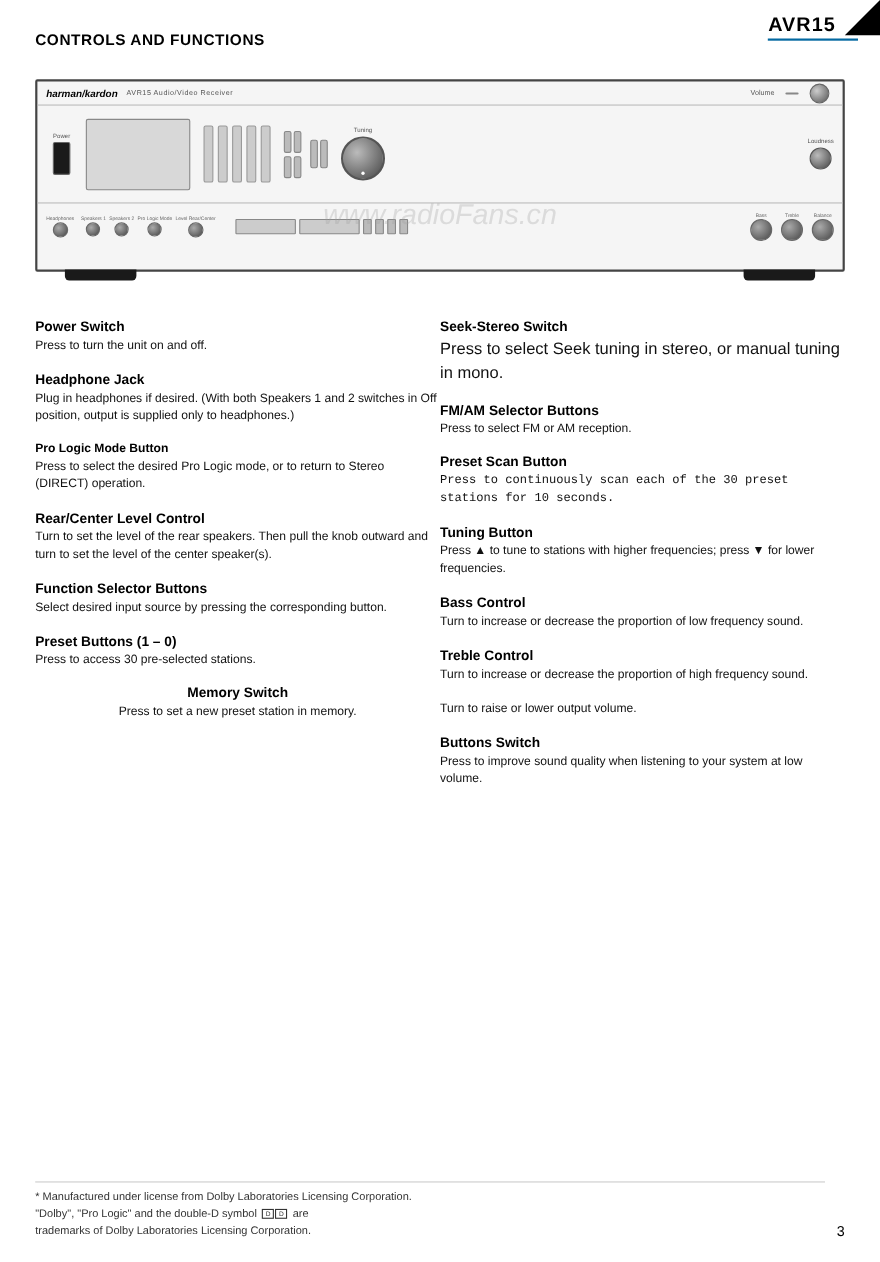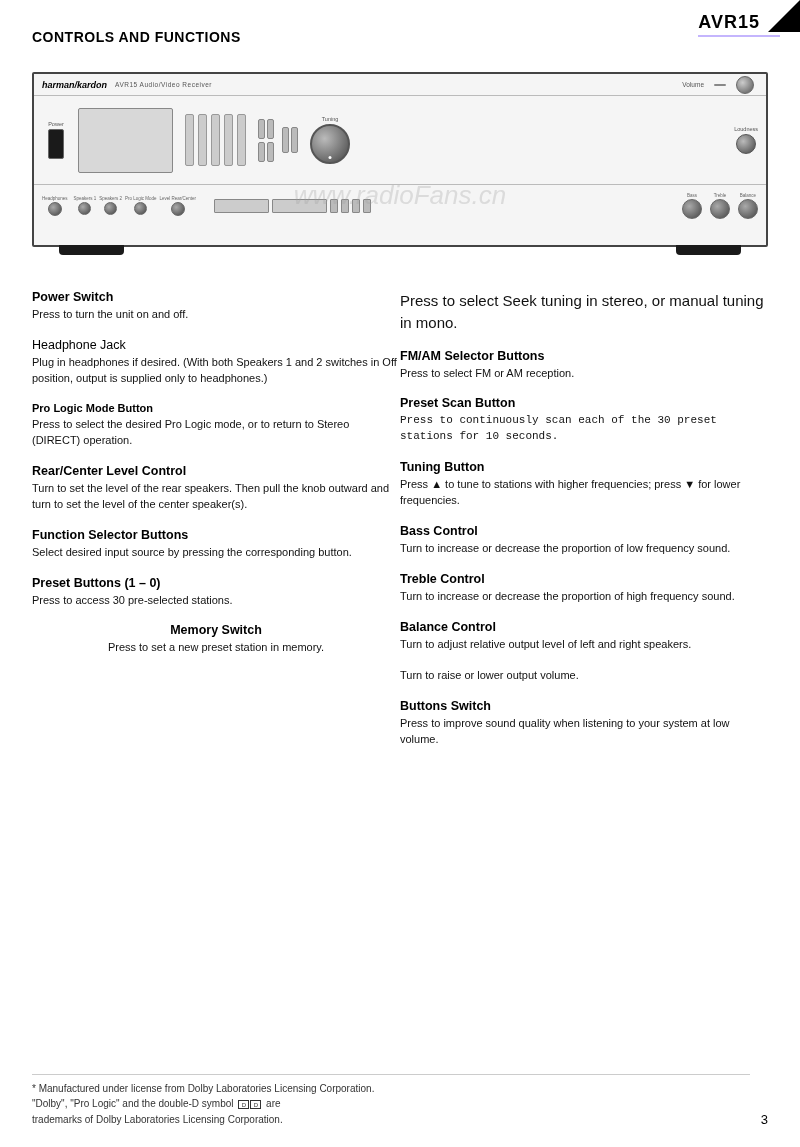--- a/index.html
+++ b/index.html
@@ -18,21 +18,21 @@
       top: 12px;
       right: 0;
       display: flex;
       align-items: center;
     }
   </style>
 </head>
 <body>
 
 <div class="page-header">
-  <div style="position:relative; padding-right:20px; border-bottom:2px solid #c4b5fd; padding-bottom:2px; margin-right:20px;text-align:right;">
+  <div style="position:relative; padding-right:20px; border-bottom:2px solid #0369a1; padding-bottom:2px; margin-right:20px;text-align:right;">
     <span style="font-size:18px; font-weight:bold; letter-spacing:1px;">AVR15</span>
   </div>
 </div>
 <div style="position:absolute; top:0; right:0; width:0; height:0; border-style:solid; border-width:0 0 32px 32px; border-color:transparent transparent #000 transparent;"></div>
 
 <div style="position:absolute; top:28px; left:32px;">
   <strong style="font-size:14px; letter-spacing:0.5px;">CONTROLS AND FUNCTIONS</strong>
 </div>
 
 <div style="position:absolute; top:72px; left:32px; right:32px; height:175px; border:2px solid #444; background:#f5f5f5; border-radius:2px;">
@@ -164,21 +164,21 @@
   </div>
 </div>
 
 <div id="controls-area" style="position:absolute; top:290px; left:32px; right:32px; display:flex; ">
   <div id="left-col" style="flex:1;">
       <div style="margin-bottom: 15px;">
       <div style="font-size:12.5px; font-weight:bold; margin-bottom:3px;">Power Switch</div>
       <div style="font-size:11px; line-height:1.45; color:#111;">Press to turn the unit on and off.</div>
     </div>
       <div style="margin-bottom: 15px;">
-      <div style="font-size:12.5px; font-weight:normal; margin-bottom:3px;">Headphone Jack</div>
+      <div style="font-size:12.5px; font-weight:bold; margin-bottom:3px;">Headphone Jack</div>
       <div style="font-size:11px; line-height:1.45; color:#111;">Plug in headphones if desired. (With both Speakers 1 and 2 switches in Off position, output is supplied only to headphones.)</div>
     </div>
       <div style="margin-bottom: 15px;">
       <div style="font-size:11px; font-weight:bold; margin-bottom:3px;">Pro Logic Mode Button</div>
       <div style="font-size:11px; line-height:1.45; color:#111;">Press to select the desired Pro Logic mode, or to return to Stereo (DIRECT) operation.</div>
     </div>
       <div style="margin-bottom: 15px;">
       <div style="font-size:12.5px; font-weight:bold; margin-bottom:3px;">Rear/Center Level Control</div>
       <div style="font-size:11px; line-height:1.45; color:#111;">Turn to set the level of the rear speakers. Then pull the knob outward and turn to set the level of the center speaker(s).</div>
     </div>
@@ -190,20 +190,21 @@
       <div style="font-size:12.5px; font-weight:bold; margin-bottom:3px;">Preset Buttons (1 – 0)</div>
       <div style="font-size:11px; line-height:1.45; color:#111;">Press to access 30 pre-selected stations.</div>
     </div>
       <div style="margin-bottom: 15px; text-align: center;">
       <div style="font-size:12.5px; font-weight:bold; margin-bottom:3px;">Memory Switch</div>
       <div style="font-size:11px; line-height:1.45; color:#111;">Press to set a new preset station in memory.</div>
     </div>
     </div>
   <div id="right-col" style="flex:1;">
       <div style="margin-bottom: 15px;">
+      <div style="font-size:12.5px; font-weight:bold; margin-bottom:3px;">Seek-Stereo Switch</div>
       <div style="font-size:15px; line-height:1.45; color:#111;">Press to select Seek tuning in stereo, or manual tuning in mono.</div>
     </div>
       <div style="margin-bottom: 15px;">
       <div style="font-size:12.5px; font-weight:bold; margin-bottom:3px;">FM/AM Selector Buttons</div>
       <div style="font-size:11px; line-height:1.45; color:#111;">Press to select FM or AM reception.</div>
     </div>
       <div style="margin-bottom: 15px;">
       <div style="font-size:12.5px; font-weight:bold; margin-bottom:3px;">Preset Scan Button</div>
       <div style="font-size:11px; line-height:1.45; color:#111;font-family:Liberation Mono, monospace;">Press to continuously scan each of the 30 preset stations for 10 seconds.</div>
     </div>
@@ -211,24 +212,20 @@
       <div style="font-size:12.5px; font-weight:bold; margin-bottom:3px;">Tuning Button</div>
       <div style="font-size:11px; line-height:1.45; color:#111;">Press ▲ to tune to stations with higher frequencies; press ▼ for lower frequencies.</div>
     </div>
       <div style="margin-bottom: 15px;">
       <div style="font-size:12.5px; font-weight:bold; margin-bottom:3px;">Bass Control</div>
       <div style="font-size:11px; line-height:1.45; color:#111;">Turn to increase or decrease the proportion of low frequency sound.</div>
     </div>
       <div style="margin-bottom: 15px;">
       <div style="font-size:12.5px; font-weight:bold; margin-bottom:3px;">Treble Control</div>
       <div style="font-size:11px; line-height:1.45; color:#111;">Turn to increase or decrease the proportion of high frequency sound.</div>
-    </div>
-      <div style="margin-bottom: 15px;">
-      <div style="font-size:12.5px; font-weight:bold; margin-bottom:3px;">Balance Control</div>
-      <div style="font-size:11px; line-height:1.45; color:#111;">Turn to adjust relative output level of left and right speakers.</div>
     </div>
       <div style="margin-bottom: 15px;">
       <div style="font-size:11px; line-height:1.45; color:#111;">Turn to raise or lower output volume.</div>
     </div>
       <div style="margin-bottom: 15px;">
       <div style="font-size:12.5px; font-weight:bold; margin-bottom:3px;">Buttons Switch</div>
       <div style="font-size:11px; line-height:1.45; color:#111;">Press to improve sound quality when listening to your system at low volume.</div>
     </div>
     </div>
 </div>

